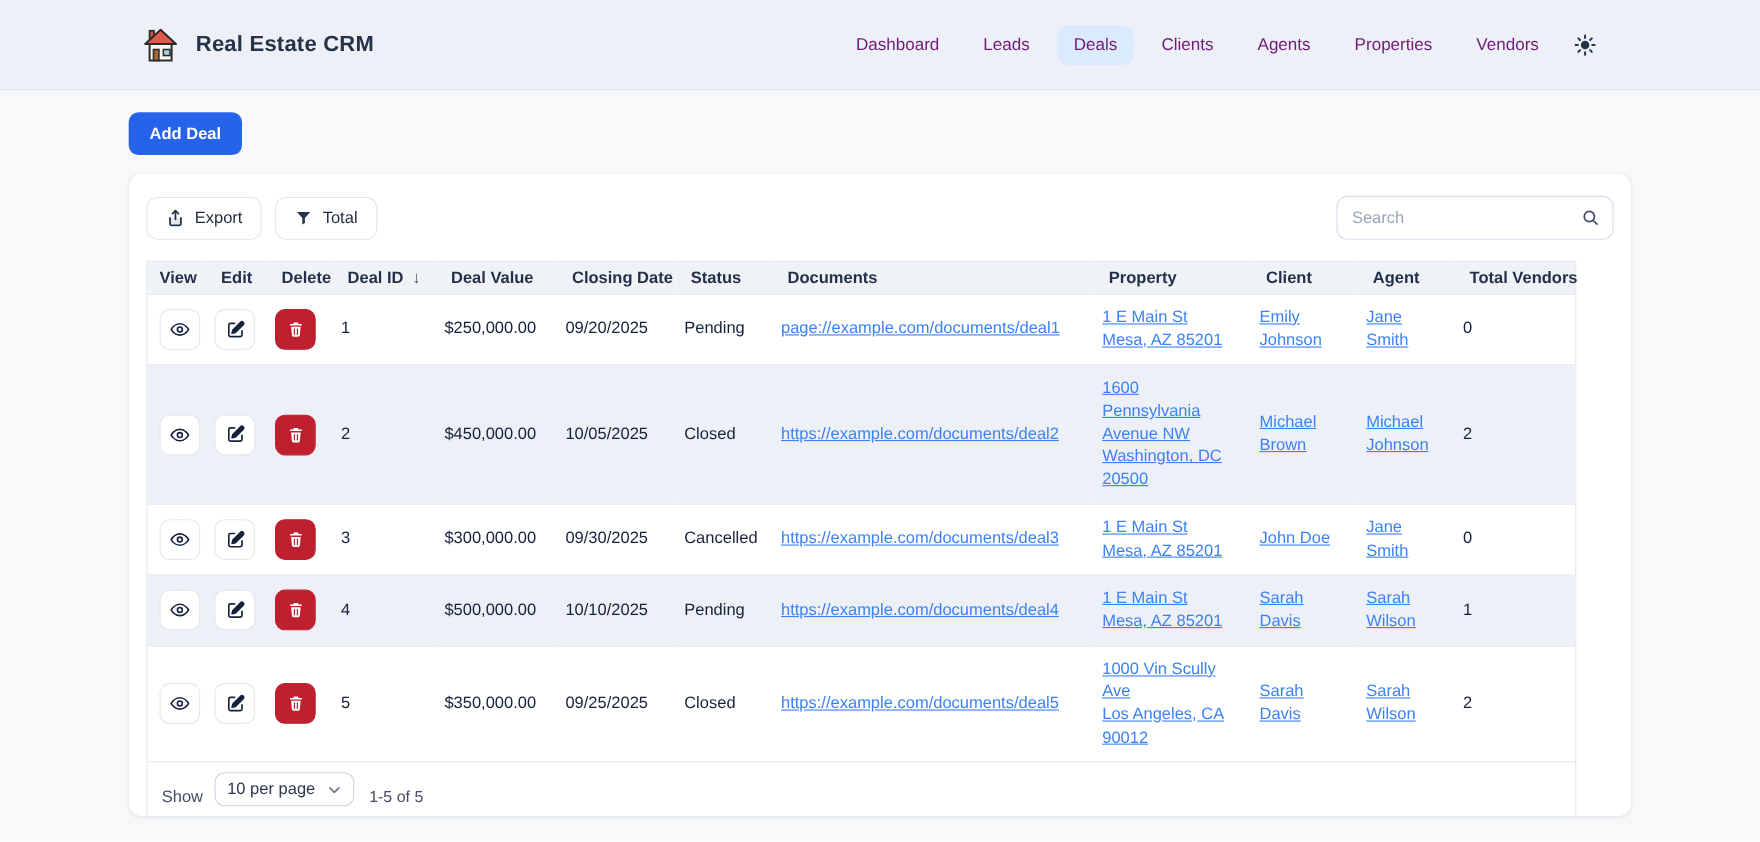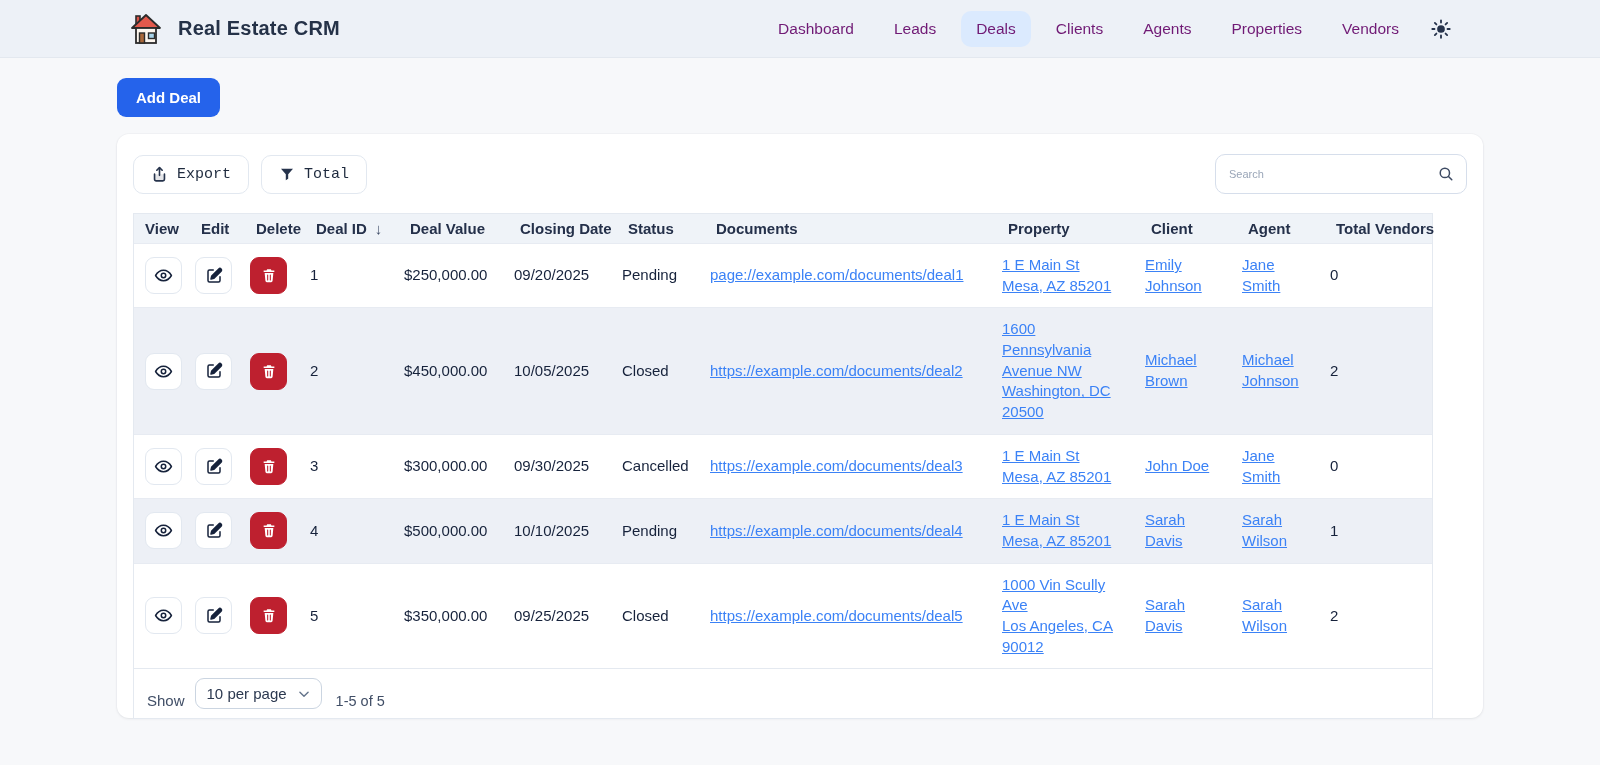--- a/index.html
+++ b/index.html
@@ -5,21 +5,21 @@
   * { box-sizing: border-box; margin: 0; padding: 0; }
   html, body { width: 1600px; height: 765px; overflow: hidden; }
   body {
     font-family: "Liberation Sans", sans-serif;
     background: #f7f8fa;
     color: #1e2a3e;
   }
 
   
   .topbar {
-    height: 58px;
+    height: 82px;
     background: #edf1f7;
     border-bottom: 1px solid #e3e8ef;
     display: flex;
     align-items: center;
     padding: 0 148px 0 128px;
   }
   .brand { display: flex; align-items: center; gap: 14px; }
   .brand-title { font-size: 20px; font-weight: 700; color: #253248; letter-spacing: .2px; }
   .nav { margin-left: auto; display: flex; align-items: center; gap: 10px; }
   .nav-item {
@@ -56,32 +56,32 @@
     height: 584px;
   }
 
   
   .toolbar { display: flex; align-items: center; margin-bottom: 19px; }
   .btn-ghost {
     display: inline-flex; align-items: center; gap: 9px;
     background: #fff;
     border: 1px solid #e2e8f0;
     border-radius: 10px;
-    font-family: Liberation Mono, monospace;
+    font-family: Liberation Sans, sans-serif;
     font-size: 15px; font-weight: 500; color: #1e2a3e;
     padding: 10px 17px; cursor: pointer;
     margin-right: 12px;
   }
   .search-wrap { margin-left: auto; position: relative; width: 252px; }
   .search-input {
     width: 100%; height: 40px;
     border: 1px solid #d6deeb;
     border-radius: 10px;
     font-family: "Liberation Sans", sans-serif;
-    font-size: 11px; color: #1e2a3e;
+    font-size: 15px; color: #1e2a3e;
     padding: 0 52px 0 13px;
     outline: none; background: #fff;
   }
   .search-input::placeholder { color: #9aa6b8; }
   .search-icon { position: absolute; right: 12px; top: 11px; }
 
   
   .table-wrap { width: 1300px; border: 1px solid #e4e9f0; }
   table { width: 100%; border-collapse: collapse; table-layout: fixed; }
   thead th {

